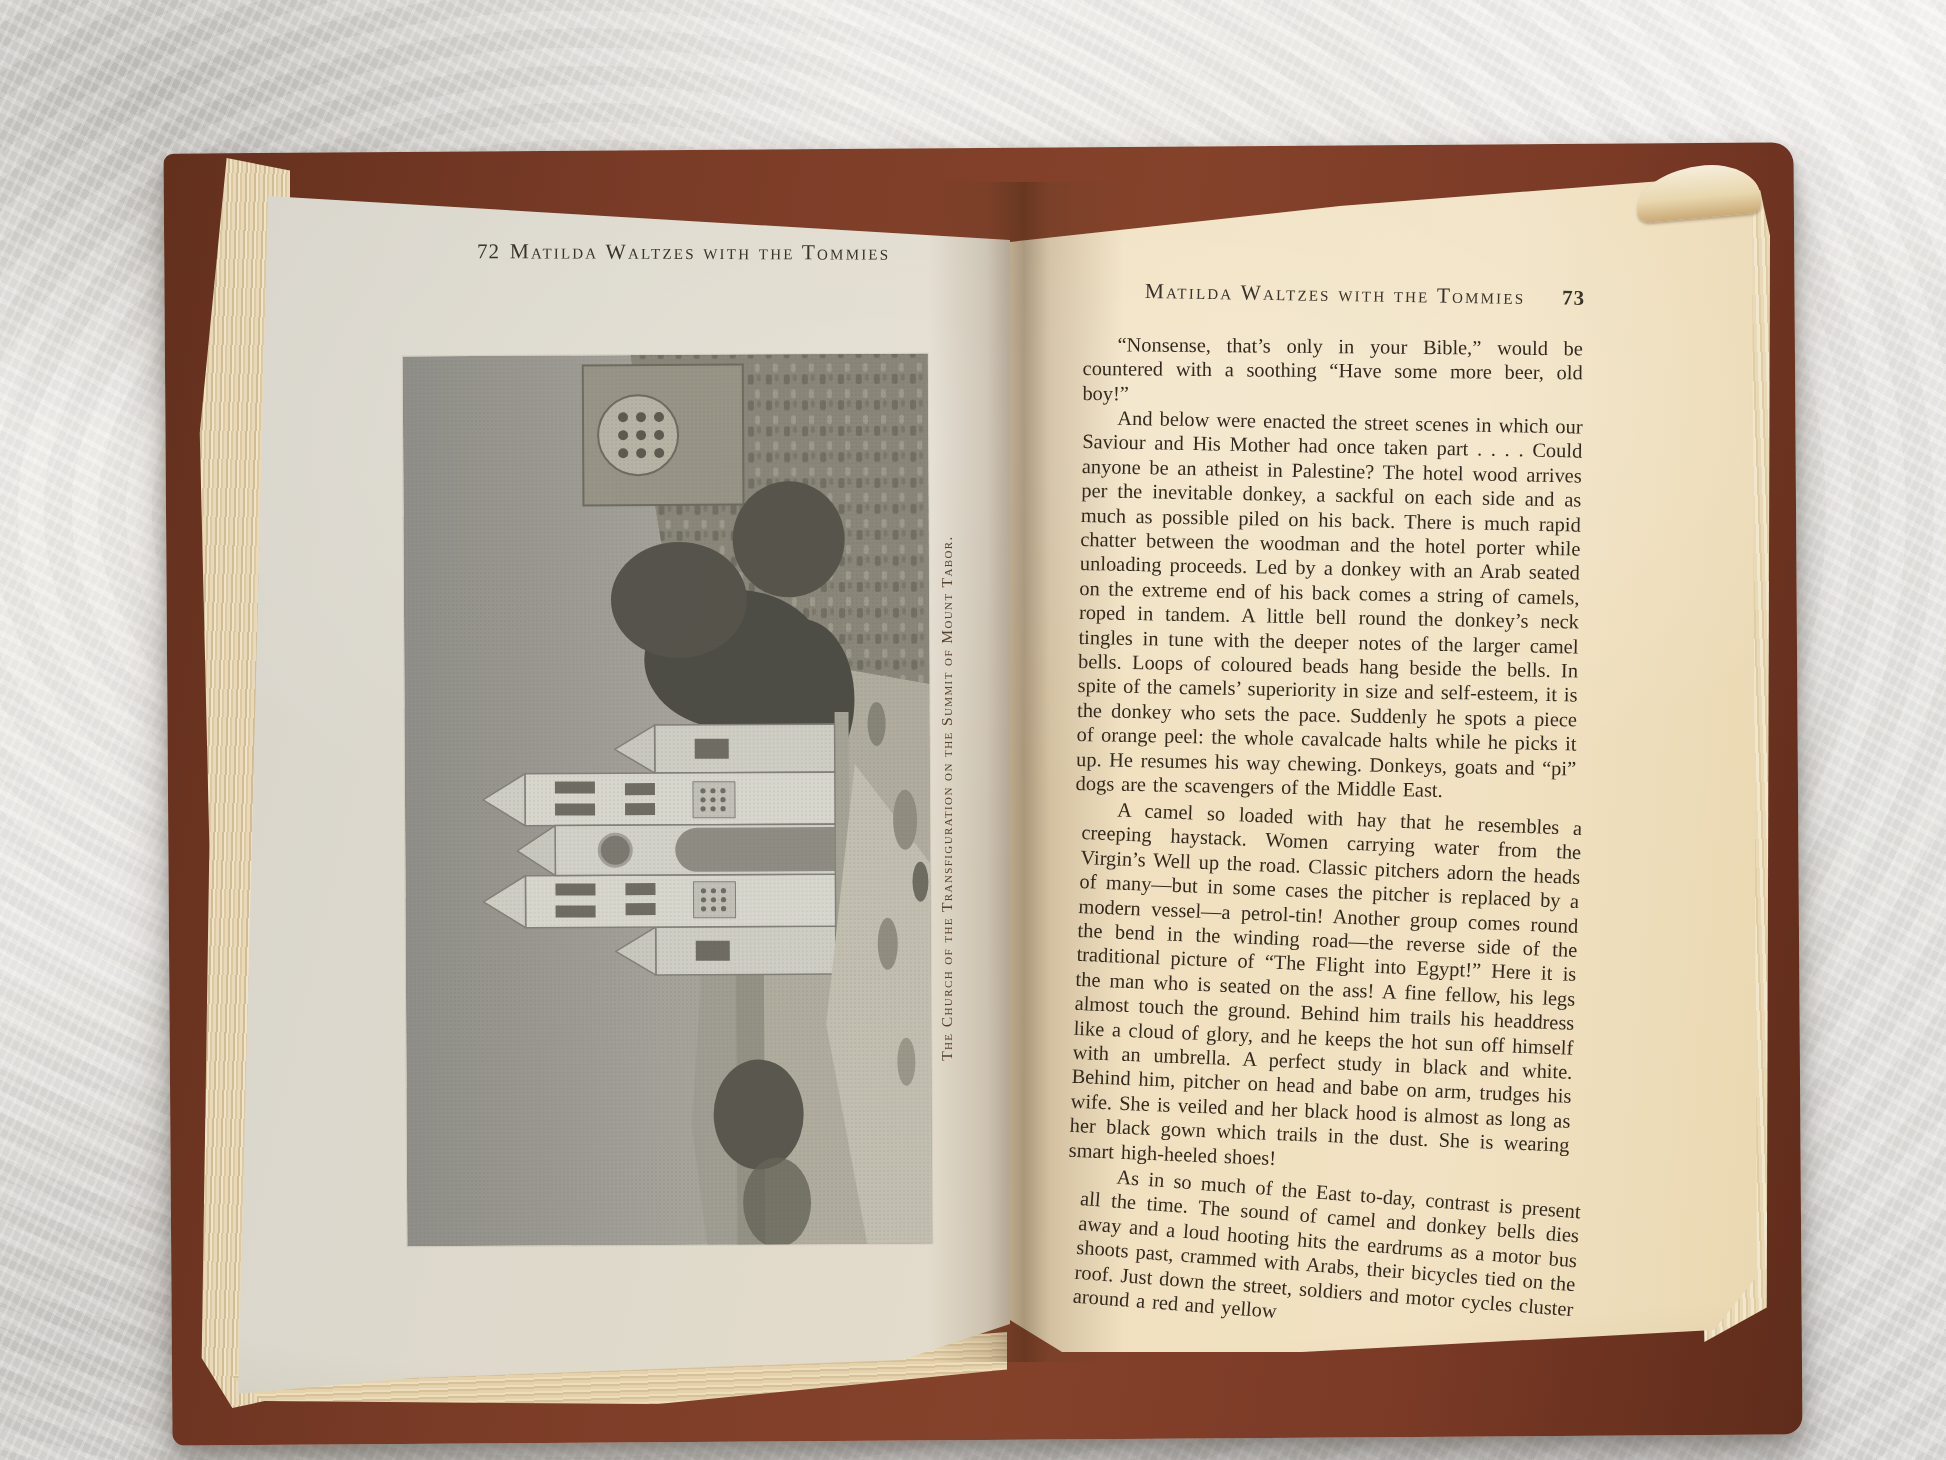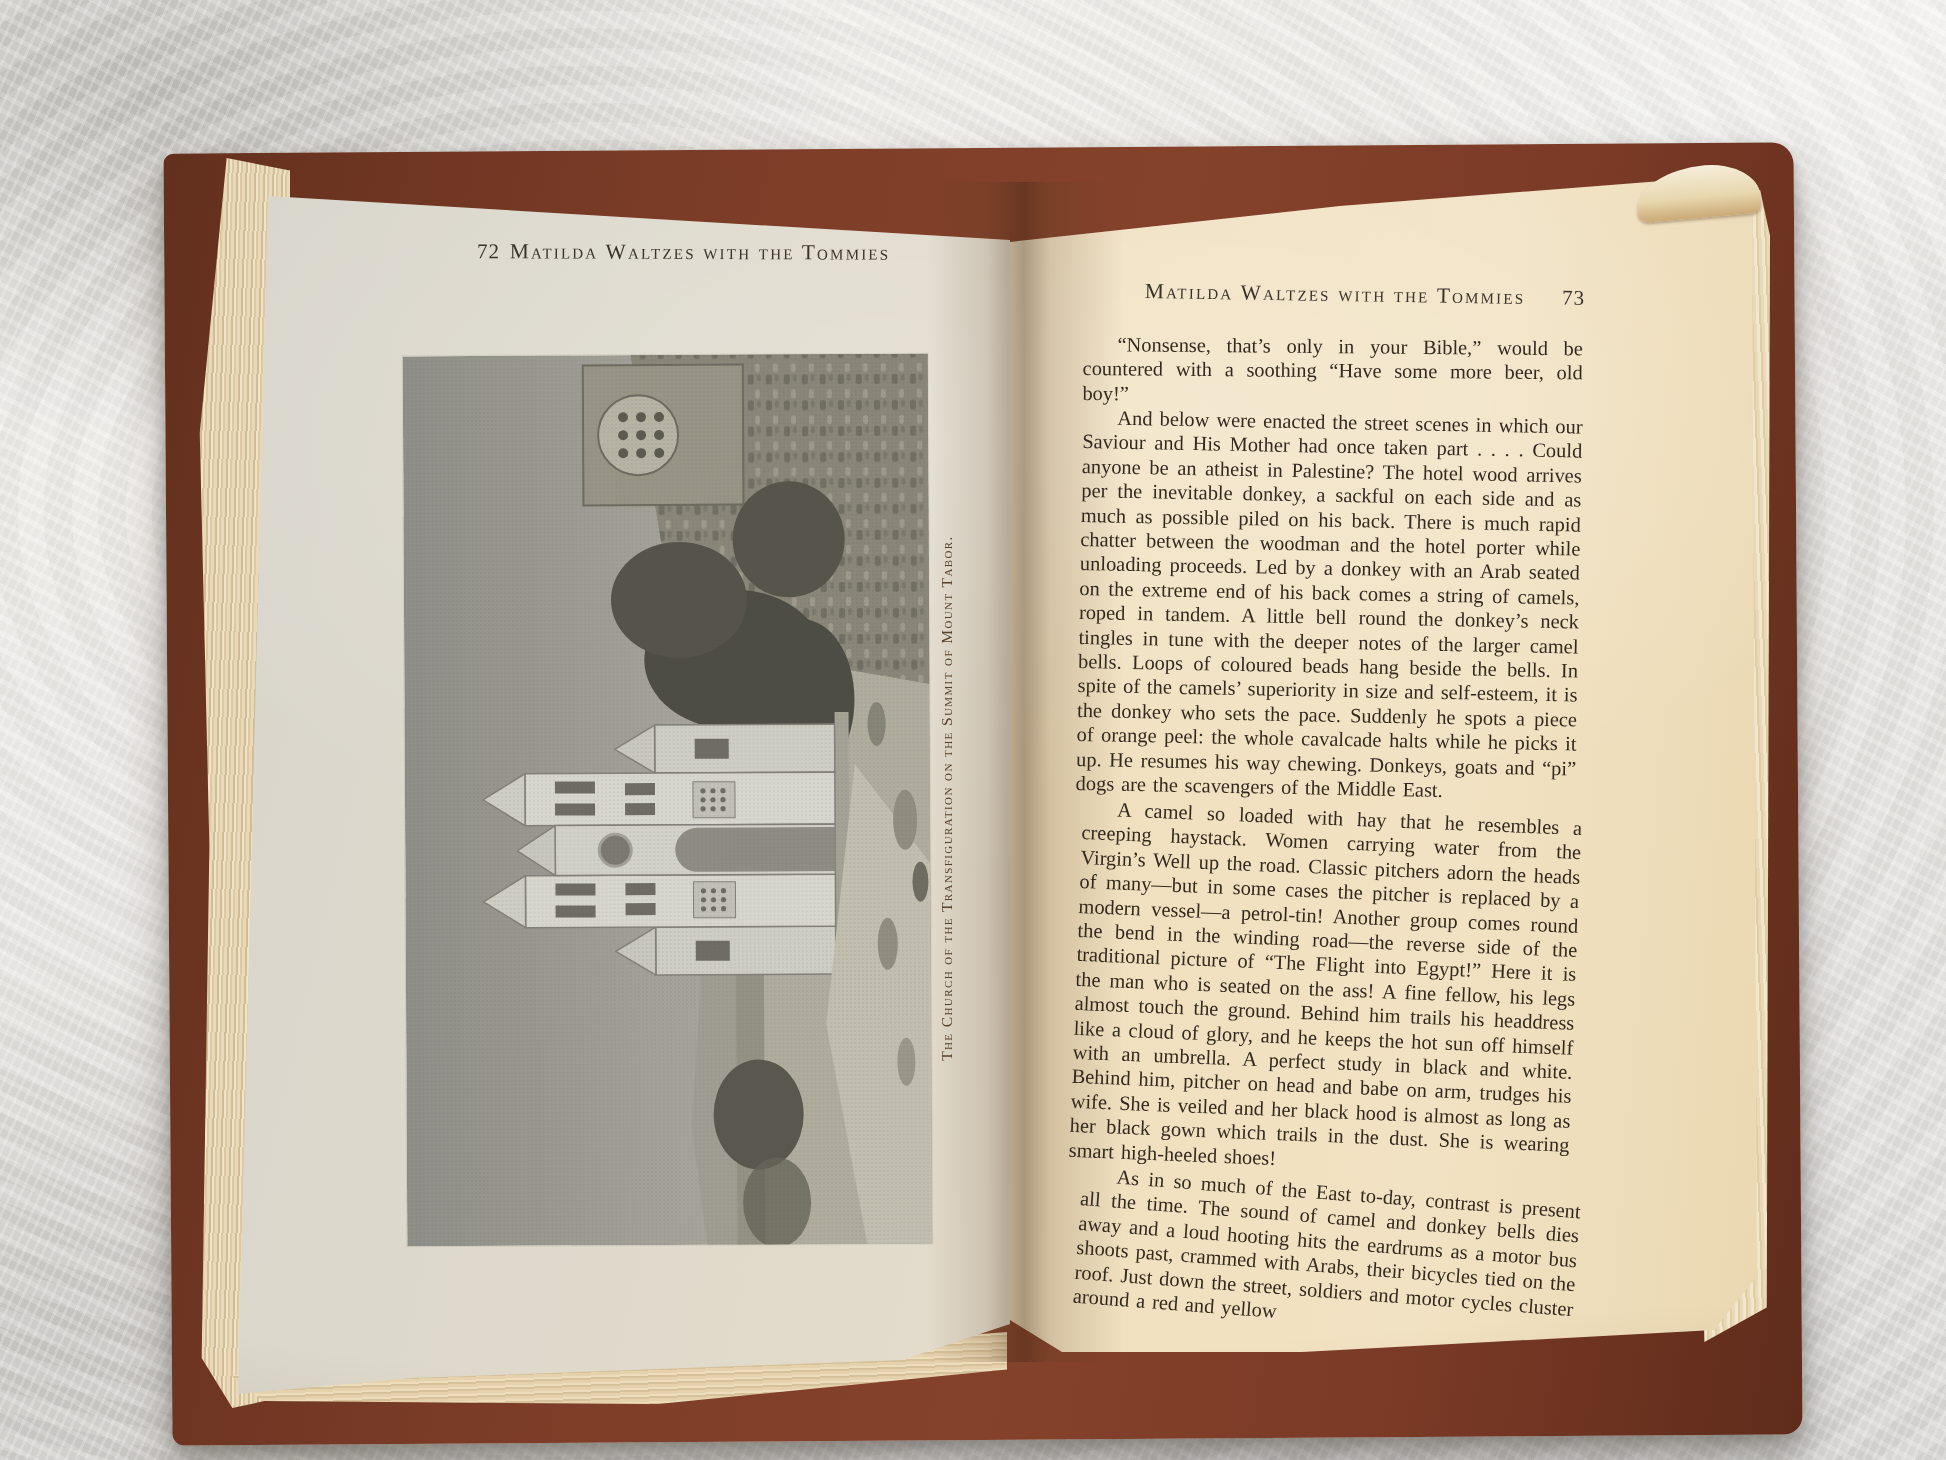--- a/index.html
+++ b/index.html
@@ -71,21 +71,21 @@
   .caption{position:absolute;left:618px;top:786px;width:664px;height:24px;
     transform:rotate(-90deg);transform-origin:50% 50%;
     text-align:center;white-space:nowrap;font-variant:small-caps;font-size:15.5px;
     letter-spacing:1.4px;color:#57422c;}
 
   
   .r-header{position:absolute;left:1085px;top:282px;width:500px;height:30px;transform:rotate(.9deg);
     color:#3a332b;}
   .r-header .ttl{display:block;text-align:center;font-variant:small-caps;font-size:21.5px;
     letter-spacing:2.2px;}
-  .r-header .num{position:absolute;right:0;top:0;font-size:21px;letter-spacing:1px;}
+  .r-header .num{position:absolute;right:0;top:0;font-size:21px;letter-spacing:1px;font-weight:bold;}
   .bodytext{position:absolute;left:1083px;top:300px;width:500px;color:#33291f;
     font-size:20.4px;line-height:24.4px;word-spacing:1.8px;margin-top:32px;}
   .bodytext p{margin:0;text-indent:1.7em;text-align:justify;transform-origin:0 0;}
   .bodytext p:nth-of-type(1){transform:rotate(.5deg);}
   .bodytext p:nth-of-type(2){transform:rotate(1.1deg);}
   .bodytext p:nth-of-type(3){transform:rotate(2.3deg);}
   .bodytext p:nth-of-type(4){transform:rotate(4.3deg);}
 </style>
 </head>
 <body>

